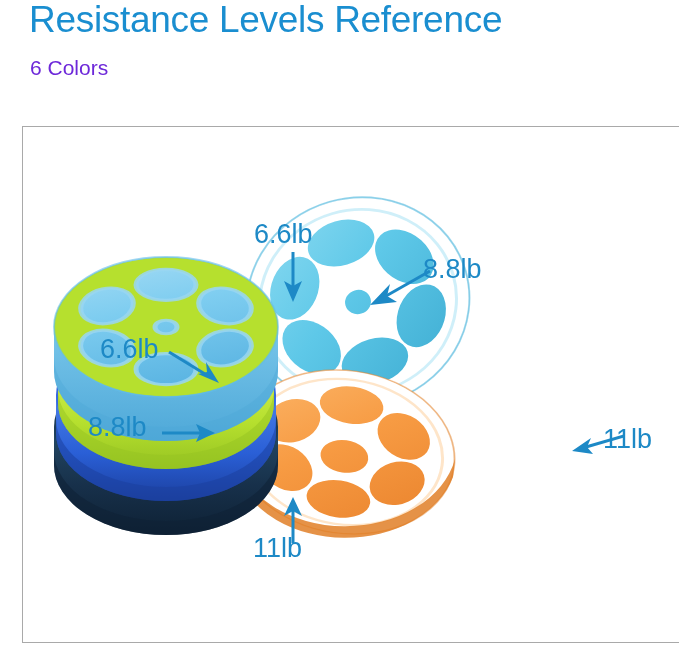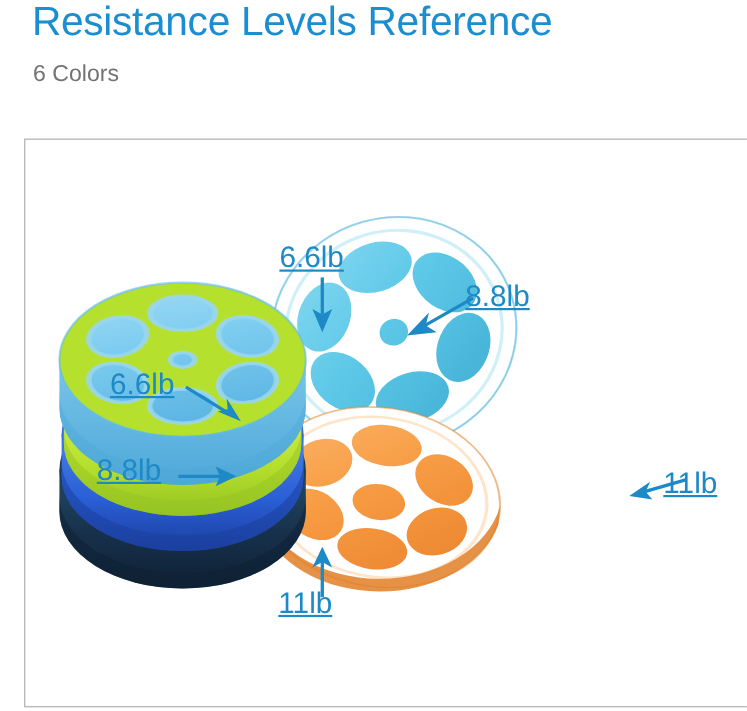--- a/index.html
+++ b/index.html
@@ -42,21 +42,21 @@
     color: #1a8ed0;
     white-space: nowrap;
     line-height: 44px;
   }
   .page-subtitle {
     position: absolute;
     left: 10px;
     top: 55px;
     font-size: 21px;
     font-weight: 400;
-    color: #737373;
+    color: #6d28d9;
     white-space: nowrap;
     line-height: 26px;
   }
 
   
   .image-panel {
     position: absolute;
     left: 2px;
     top: 126px;
     width: 671px;
@@ -75,21 +75,20 @@
   }
 
   
   .callout-label {
     position: absolute;
     font-size: 27px;
     font-weight: 400;
     color: #1d89c6;
     white-space: nowrap;
     line-height: 30px;
-    text-decoration: underline;
   }
   .callout-arrow {
     position: absolute;
   }
 
   .lbl-top      { left: 231px; top: 92px; }
   .arr-top      { left: 248px; top: 125px; }
 
   .lbl-topright { left: 400px; top: 127px; }
   .arr-topright { left: 343px; top: 142px; }

